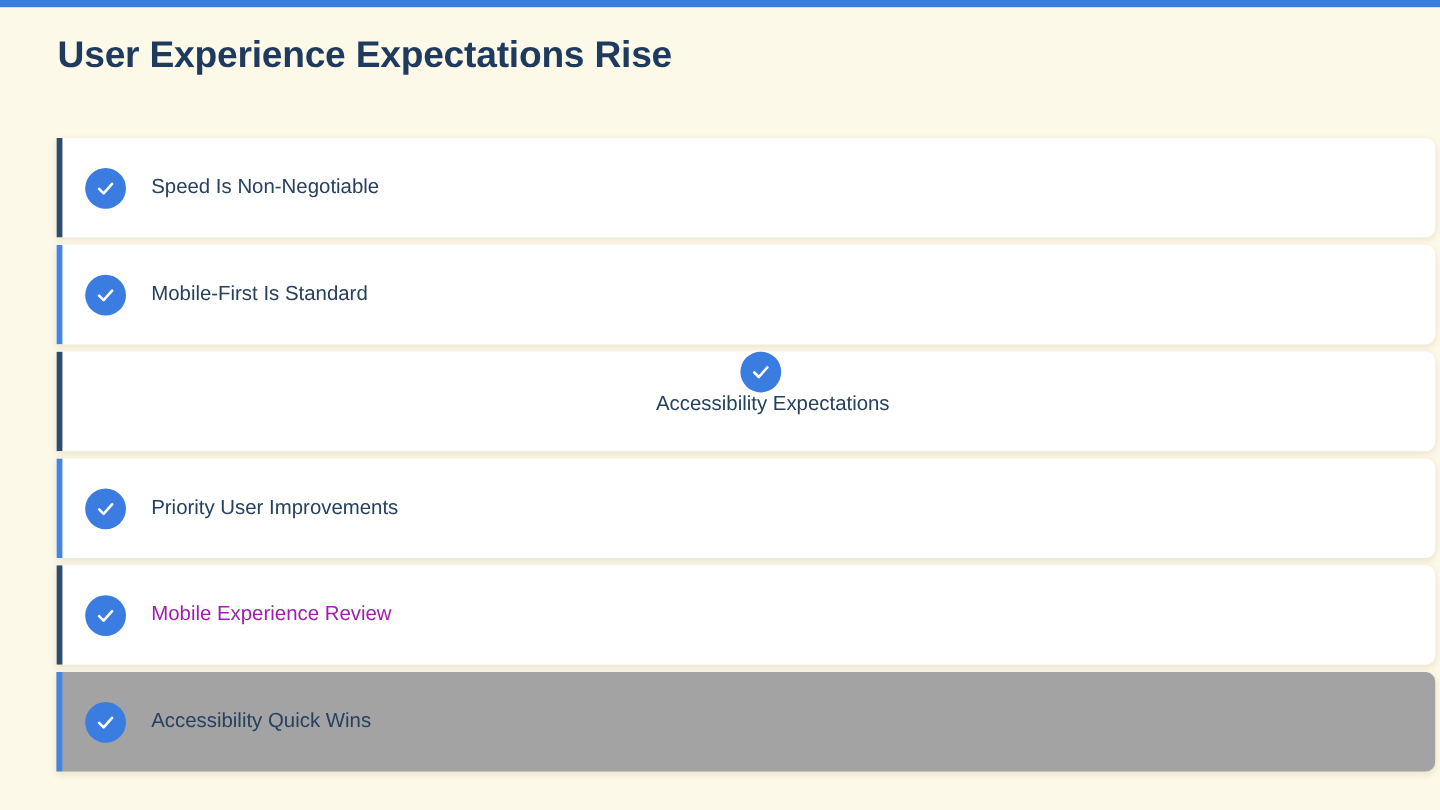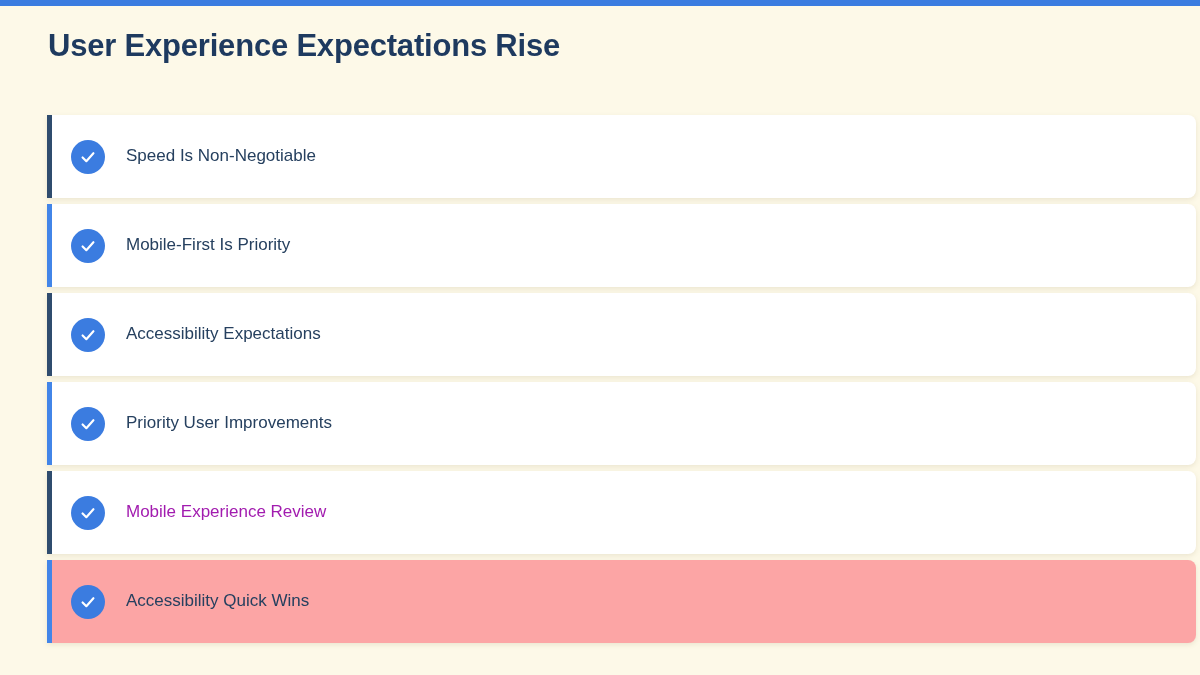--- a/index.html
+++ b/index.html
@@ -113,24 +113,24 @@
       <span class="card-label" style="color: rgb(38, 64, 95);">Speed Is Non-Negotiable</span>
     </div>
 
     <div class="card" style="background: rgb(255, 255, 255);">
       <span class="card-stripe" style="background: rgb(66, 133, 232);"></span>
       <span class="check-badge" style="background: rgb(59, 124, 224);">
         <svg width="20" height="20" viewBox="0 0 24 24" aria-hidden="true">
           <path d="M5.5 12.5 L10 17 L18.5 7.5" fill="none" stroke="#ffffff" stroke-width="2.6" stroke-linecap="round" stroke-linejoin="round"></path>
         </svg>
       </span>
-      <span class="card-label" style="color: rgb(38, 64, 95);">Mobile-First Is Priority</span>
+      <span class="card-label" style="color: rgb(38, 64, 95);">Mobile-First Is Standard</span>
     </div>
 
-    <div class="card" style="background: rgb(255, 255, 255);">
+    <div class="card" style="background: rgb(255, 255, 255); flex-direction: column;">
       <span class="card-stripe" style="background: rgb(47, 76, 110);"></span>
       <span class="check-badge" style="background: rgb(59, 124, 224);">
         <svg width="20" height="20" viewBox="0 0 24 24" aria-hidden="true">
           <path d="M5.5 12.5 L10 17 L18.5 7.5" fill="none" stroke="#ffffff" stroke-width="2.6" stroke-linecap="round" stroke-linejoin="round"></path>
         </svg>
       </span>
       <span class="card-label" style="color: rgb(38, 64, 95);">Accessibility Expectations</span>
     </div>
 
     <div class="card" style="background: rgb(255, 255, 255);">
@@ -146,21 +146,21 @@
     <div class="card" style="background: rgb(255, 255, 255);">
       <span class="card-stripe" style="background: rgb(47, 76, 110);"></span>
       <span class="check-badge" style="background: rgb(59, 124, 224);">
         <svg width="20" height="20" viewBox="0 0 24 24" aria-hidden="true">
           <path d="M5.5 12.5 L10 17 L18.5 7.5" fill="none" stroke="#ffffff" stroke-width="2.6" stroke-linecap="round" stroke-linejoin="round"></path>
         </svg>
       </span>
       <span class="card-label" style="color: #a21caf;">Mobile Experience Review</span>
     </div>
 
-    <div class="card" style="background: #fca5a5;">
+    <div class="card" style="background: #a3a3a3;">
       <span class="card-stripe" style="background: rgb(66, 133, 232);"></span>
       <span class="check-badge" style="background: rgb(59, 124, 224);">
         <svg width="20" height="20" viewBox="0 0 24 24" aria-hidden="true">
           <path d="M5.5 12.5 L10 17 L18.5 7.5" fill="none" stroke="#ffffff" stroke-width="2.6" stroke-linecap="round" stroke-linejoin="round"></path>
         </svg>
       </span>
       <span class="card-label" style="color: rgb(38, 64, 95);">Accessibility Quick Wins</span>
     </div>
 
   </div>

